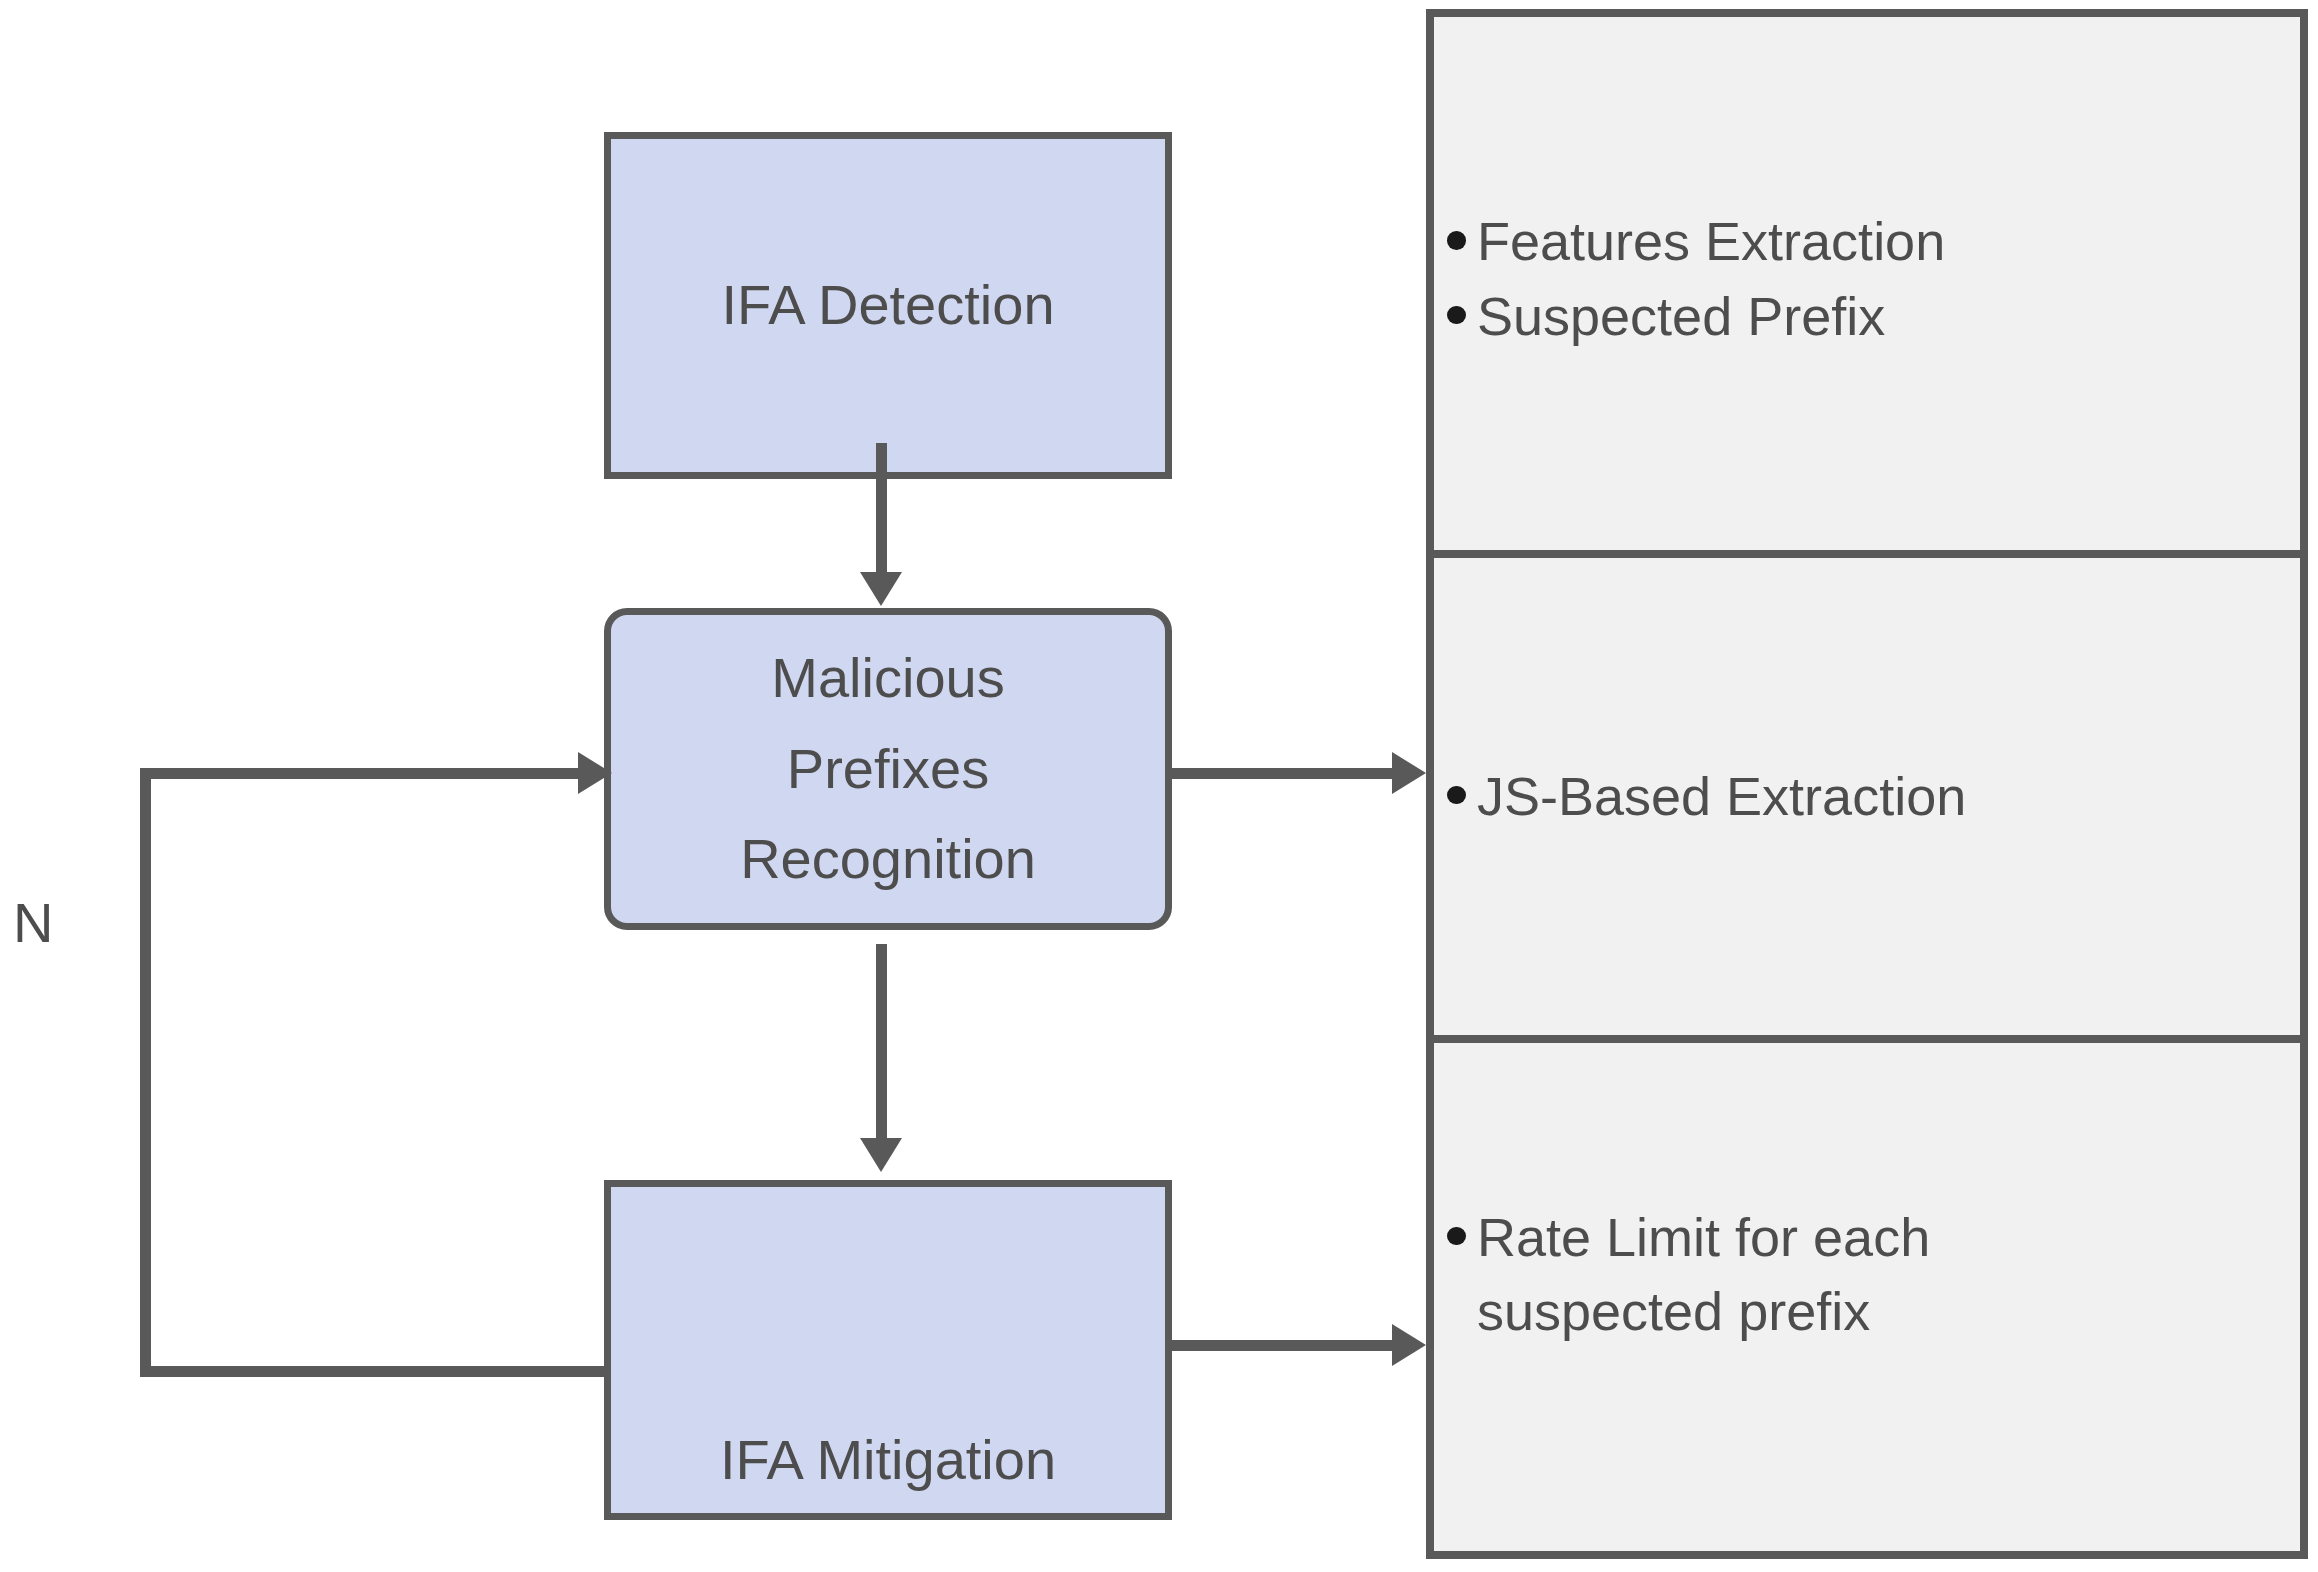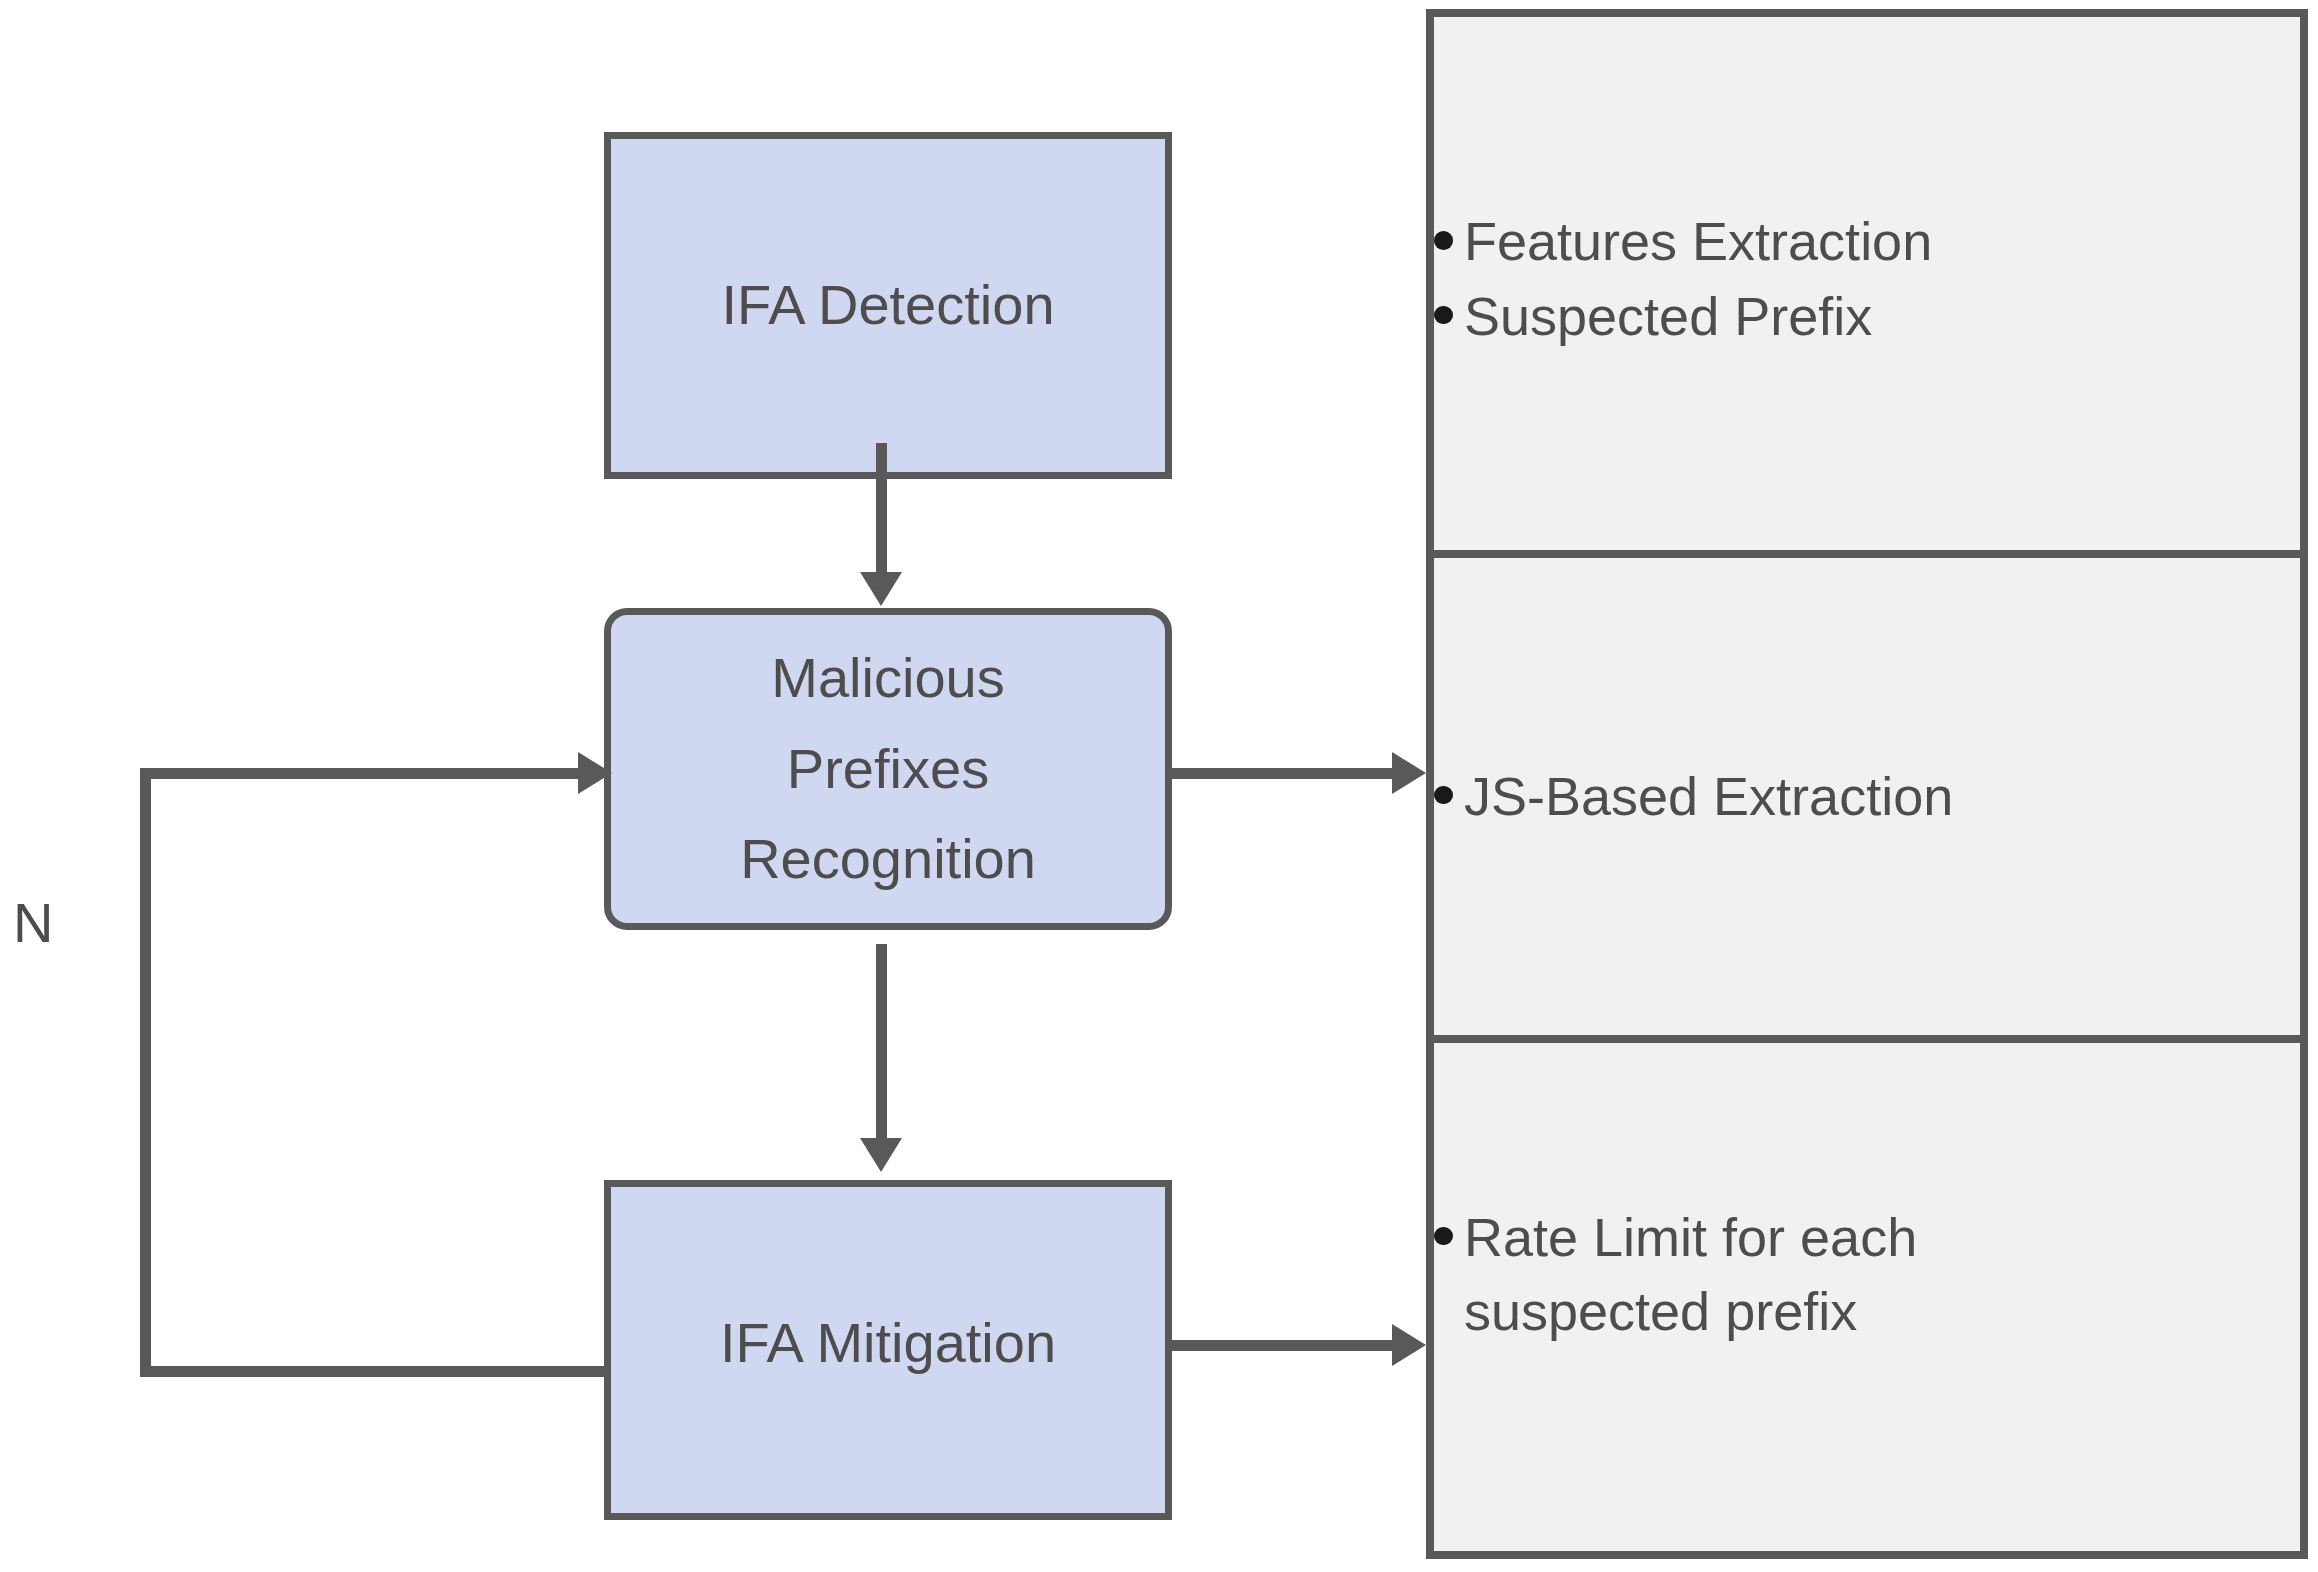--- a/index.html
+++ b/index.html
@@ -30,21 +30,21 @@
   }
   .proc-label {
     color: #4d4d4d;
     font-size: 56px;
     line-height: 1.62;
     letter-spacing: 0px;
     white-space: pre-line;
   }
   #box-detection   { left: 604px; top: 104px;  width: 568px; height: 347px; margin-top: 28px; }
   #box-recognition { left: 604px; top: 608px;  width: 568px; height: 322px; border-radius: 23px; }
-  #box-mitigation  { left: 604px; top: 1180px; width: 568px; height: 340px; }
+  #box-mitigation  { left: 604px; top: 1180px; width: 568px; height: 340px; align-items: flex-end; }
   #box-mitigation .proc-label { transform: translateY(-7.1px); }
 
   
   #detail-panel {
     position: absolute;
     left: 1426px;
     top: 8.6px;
     width: 882px;
     height: 1550px;
     box-sizing: border-box;
@@ -52,20 +52,21 @@
     background: #f1f1f1;
   }
   .detail-section {
     position: absolute;
     left: 0;
     width: 100%;
     box-sizing: border-box;
     display: flex;
     flex-direction: column;
     justify-content: center;
+    padding-left: 13px;
   }
   #section-detection   { top: 0px;    height: 524px; }
   #section-recognition { top: 533px;  height: 493px; border-top: 8.6px solid #595959; border-bottom: 8.6px solid #595959; }
   #section-mitigation  { top: 1004px; height: 507px; }
 
   .bullet-row {
     display: flex;
     align-items: flex-start;
     color: #4d4d4d;
     font-size: 54px;

